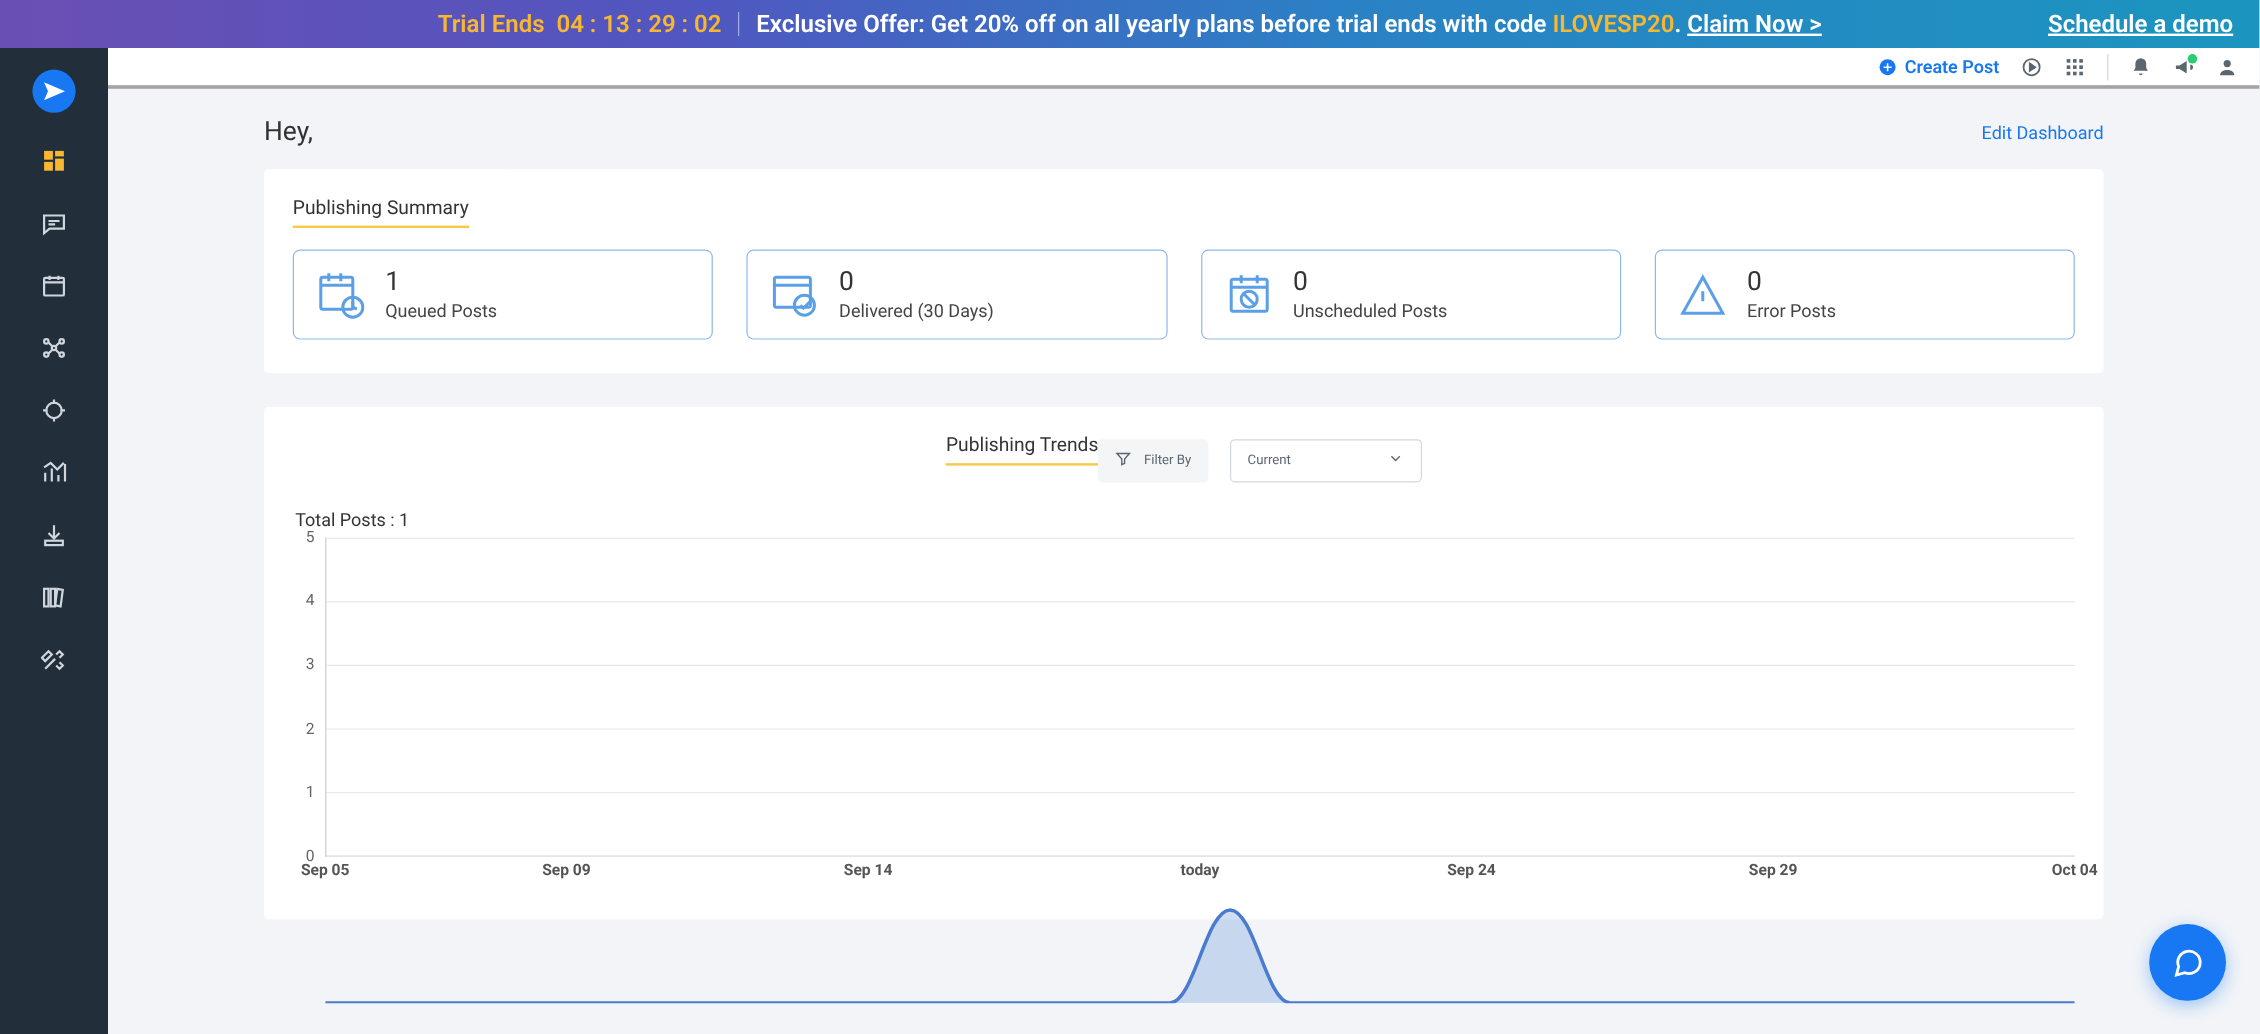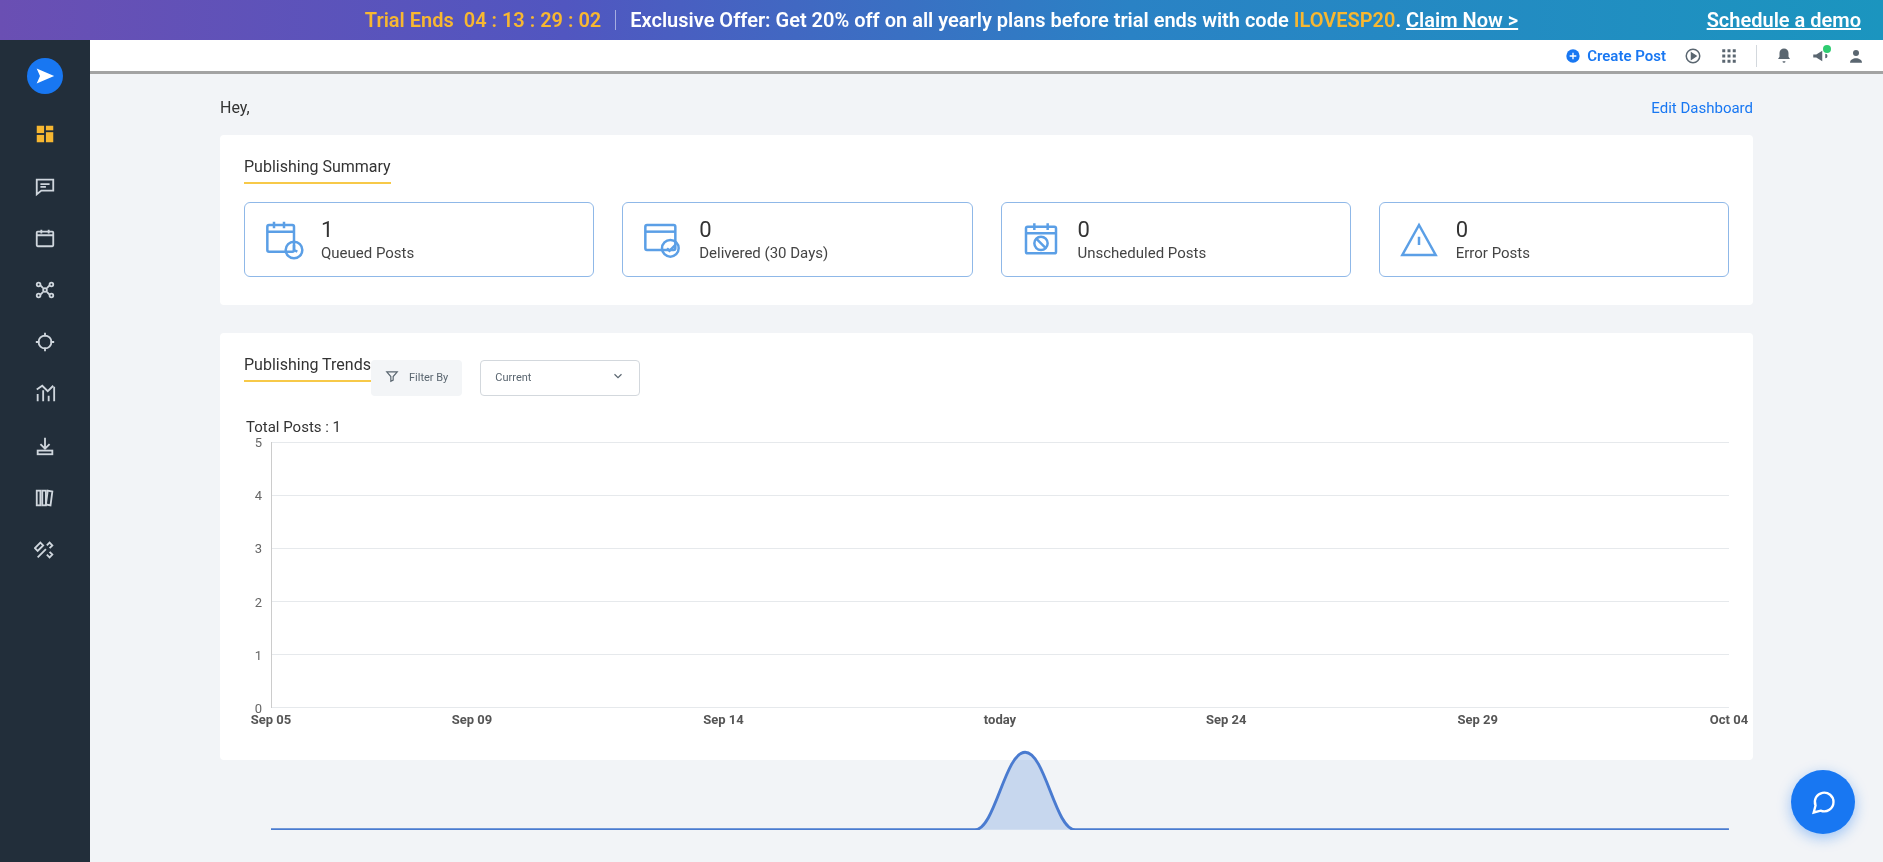--- a/index.html
+++ b/index.html
@@ -23,35 +23,35 @@
 
 .main { flex: 1; display: flex; flex-direction: column; }
 .topbar { height: 34px; background: #fff; border-bottom:3px solid #a3a3a3; display:flex; align-items:center; justify-content:flex-end; padding:0 18px; gap:18px; }
 .create-post { color:#1877f2; font-weight:600; cursor:pointer; display:flex; align-items:center; gap:6px; font-size:15px; }
 .tb-icon { width:18px; height:18px; color:#5a6670; cursor:pointer; display:flex; align-items:center; justify-content:center; }
 .tb-icon svg { width:18px; height:18px; }
 .tb-div { width:1px; height:22px; background:#d3d8dd; }
 
 .content { flex:1; padding: 24px 130px 0 130px; overflow:hidden; }
 .head-row { display:flex; justify-content:space-between; align-items:center; margin-bottom:18px; }
-.greeting { font-size:16px; color:#333; }
+.greeting { font-size:22px; color:#333; }
 .edit-dash { color:#1877f2; cursor:pointer; font-size:15px; }
 
 .panel { background:#fff; border-radius:4px; padding:22px 24px 28px; }
 .panel-title { font-size:16px; color:#333; padding-bottom:6px; border-bottom:2px solid #f7c948; display:inline-block; margin-bottom:18px; }
 
 .summary-cards { display:flex; gap:28px; }
 .card { flex:1; border:1px solid #8fb8e8; border-radius:6px; padding:14px 18px; display:flex; align-items:center; gap:16px; }
 .card-icon { width:42px; height:42px; color:#5b9fe6; display:flex; align-items:center; justify-content:center; }
 .card-icon svg { width:40px; height:40px; }
 .card-value { font-size:22px; font-weight:400; }
 .card-label { font-size:15px; color:#444; margin-top:2px; }
 
 .trends { margin-top:28px; }
-.trends-head { display:flex; justify-content:flex-start; align-items:center; }
+.trends-head { display:flex; justify-content:center; align-items:center; }
 .trends-controls { display:flex; gap:18px; }
 .filter-btn,.select-btn { height:36px; background:#f3f5f7; border-radius:4px; padding:0 14px; display:flex; align-items:center; gap:10px; font-size:11px; color:#5a6670; cursor:pointer; }
 .select-btn { background:#fff; border:1px solid #d3d8dd; width:160px; justify-content:space-between; }
 .total-posts { margin:18px 0 6px 2px; font-size:15px; }
 
 .chart { position:relative; height:290px; margin-left:2px; }
 .y-axis { position:absolute; left:0; top:0; bottom:24px; width:20px; }
 .y-tick { position:absolute; right:4px; font-size:13px; color:#666; transform:translateY(-50%); }
 .grid { position:absolute; left:25px; right:0; top:0; bottom:24px; border-left:1px solid #ccc; border-bottom:1px solid #ccc; }
 .h-line { position:absolute; left:0; right:0; border-top:1px solid #e6e9ec; }

